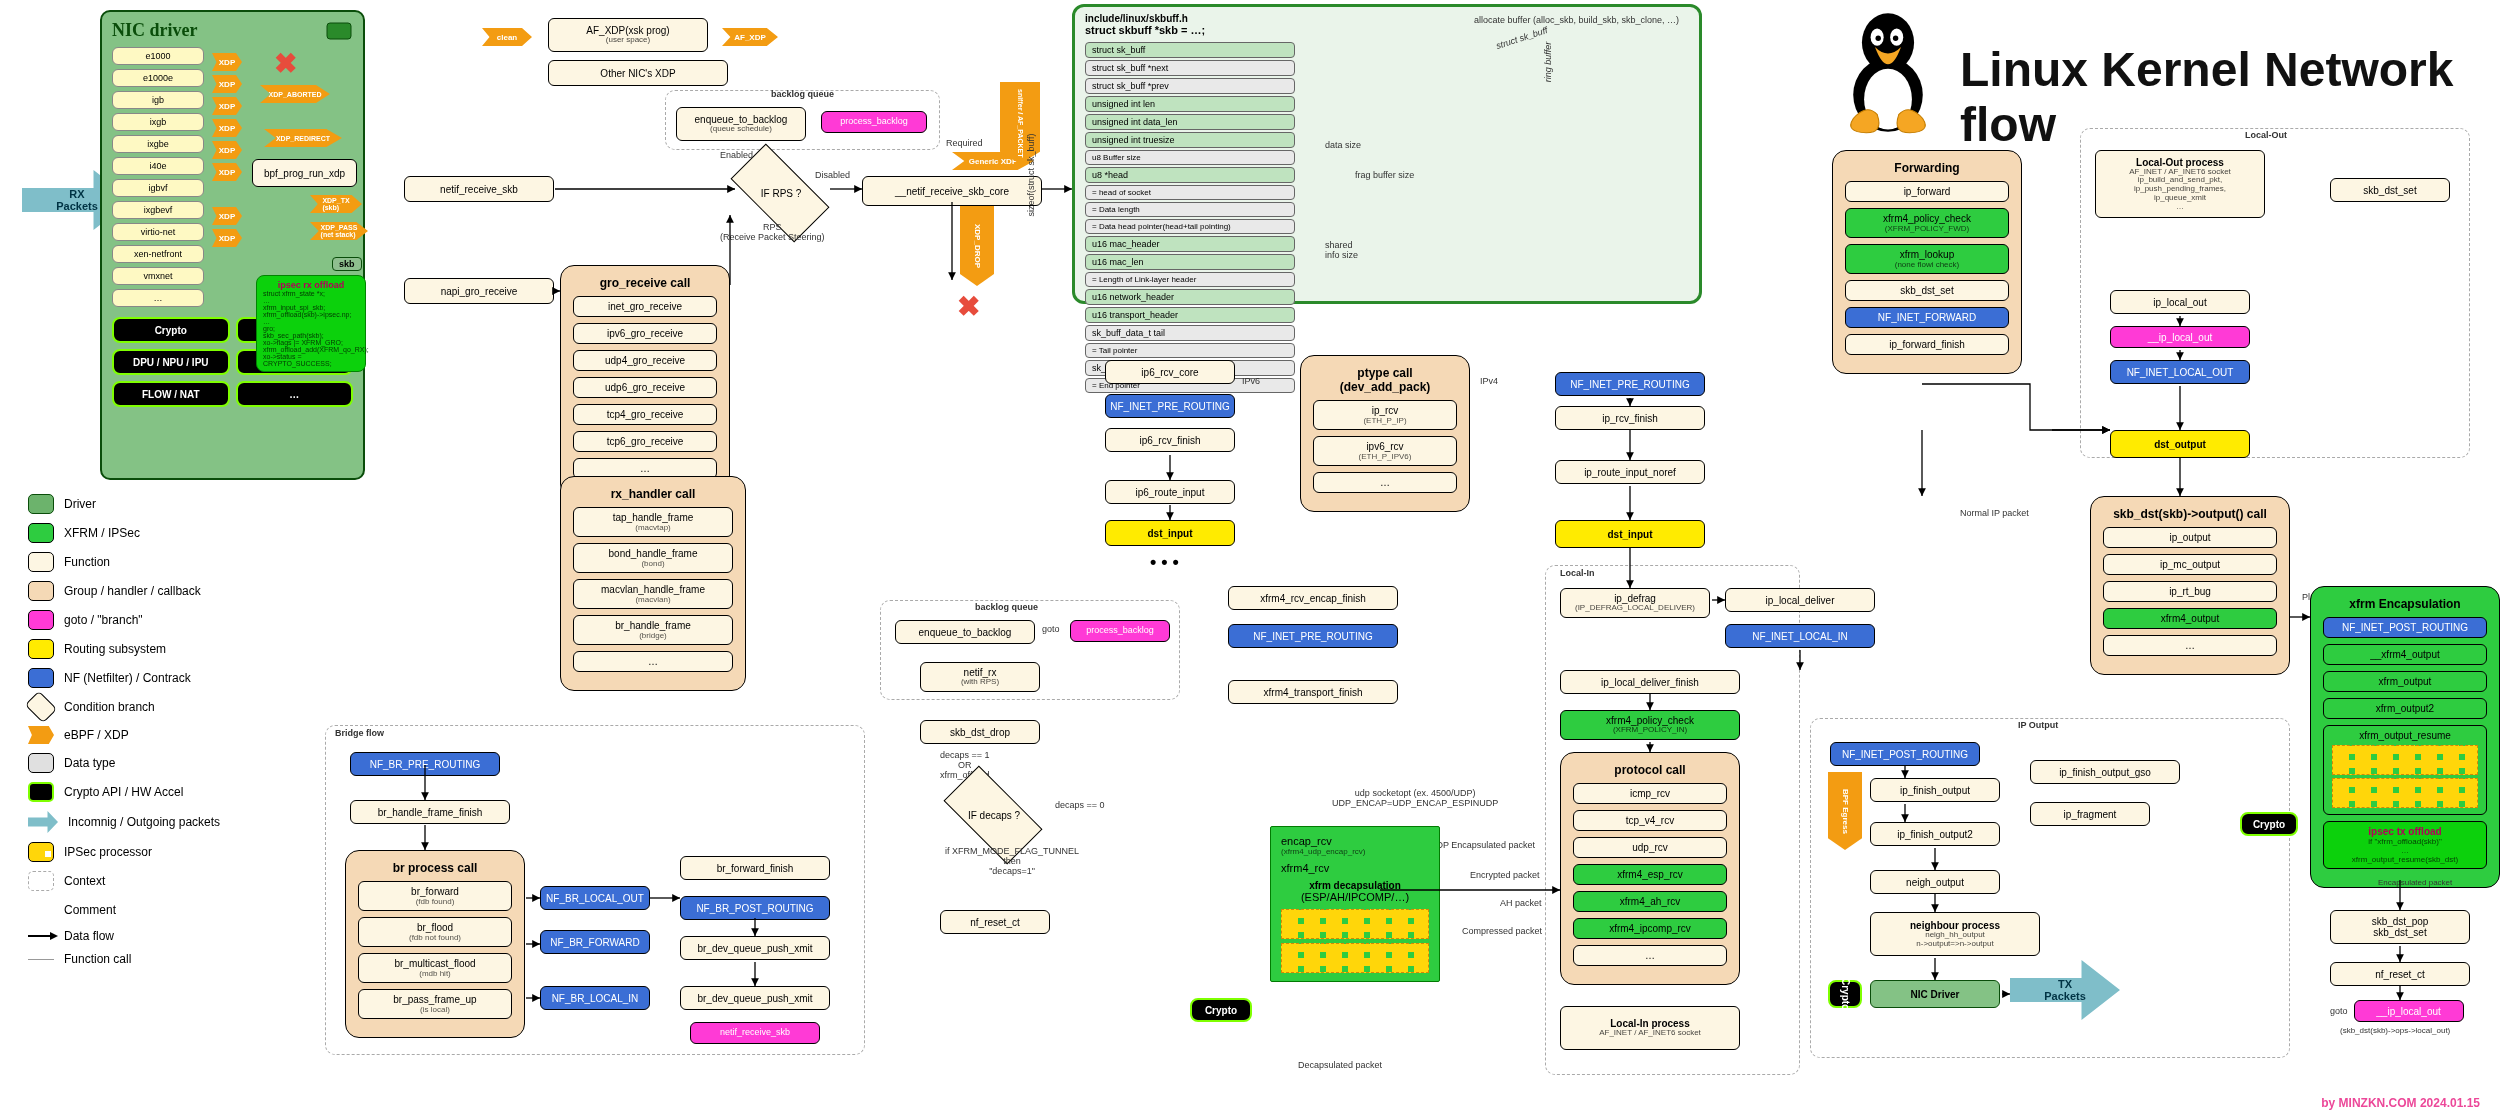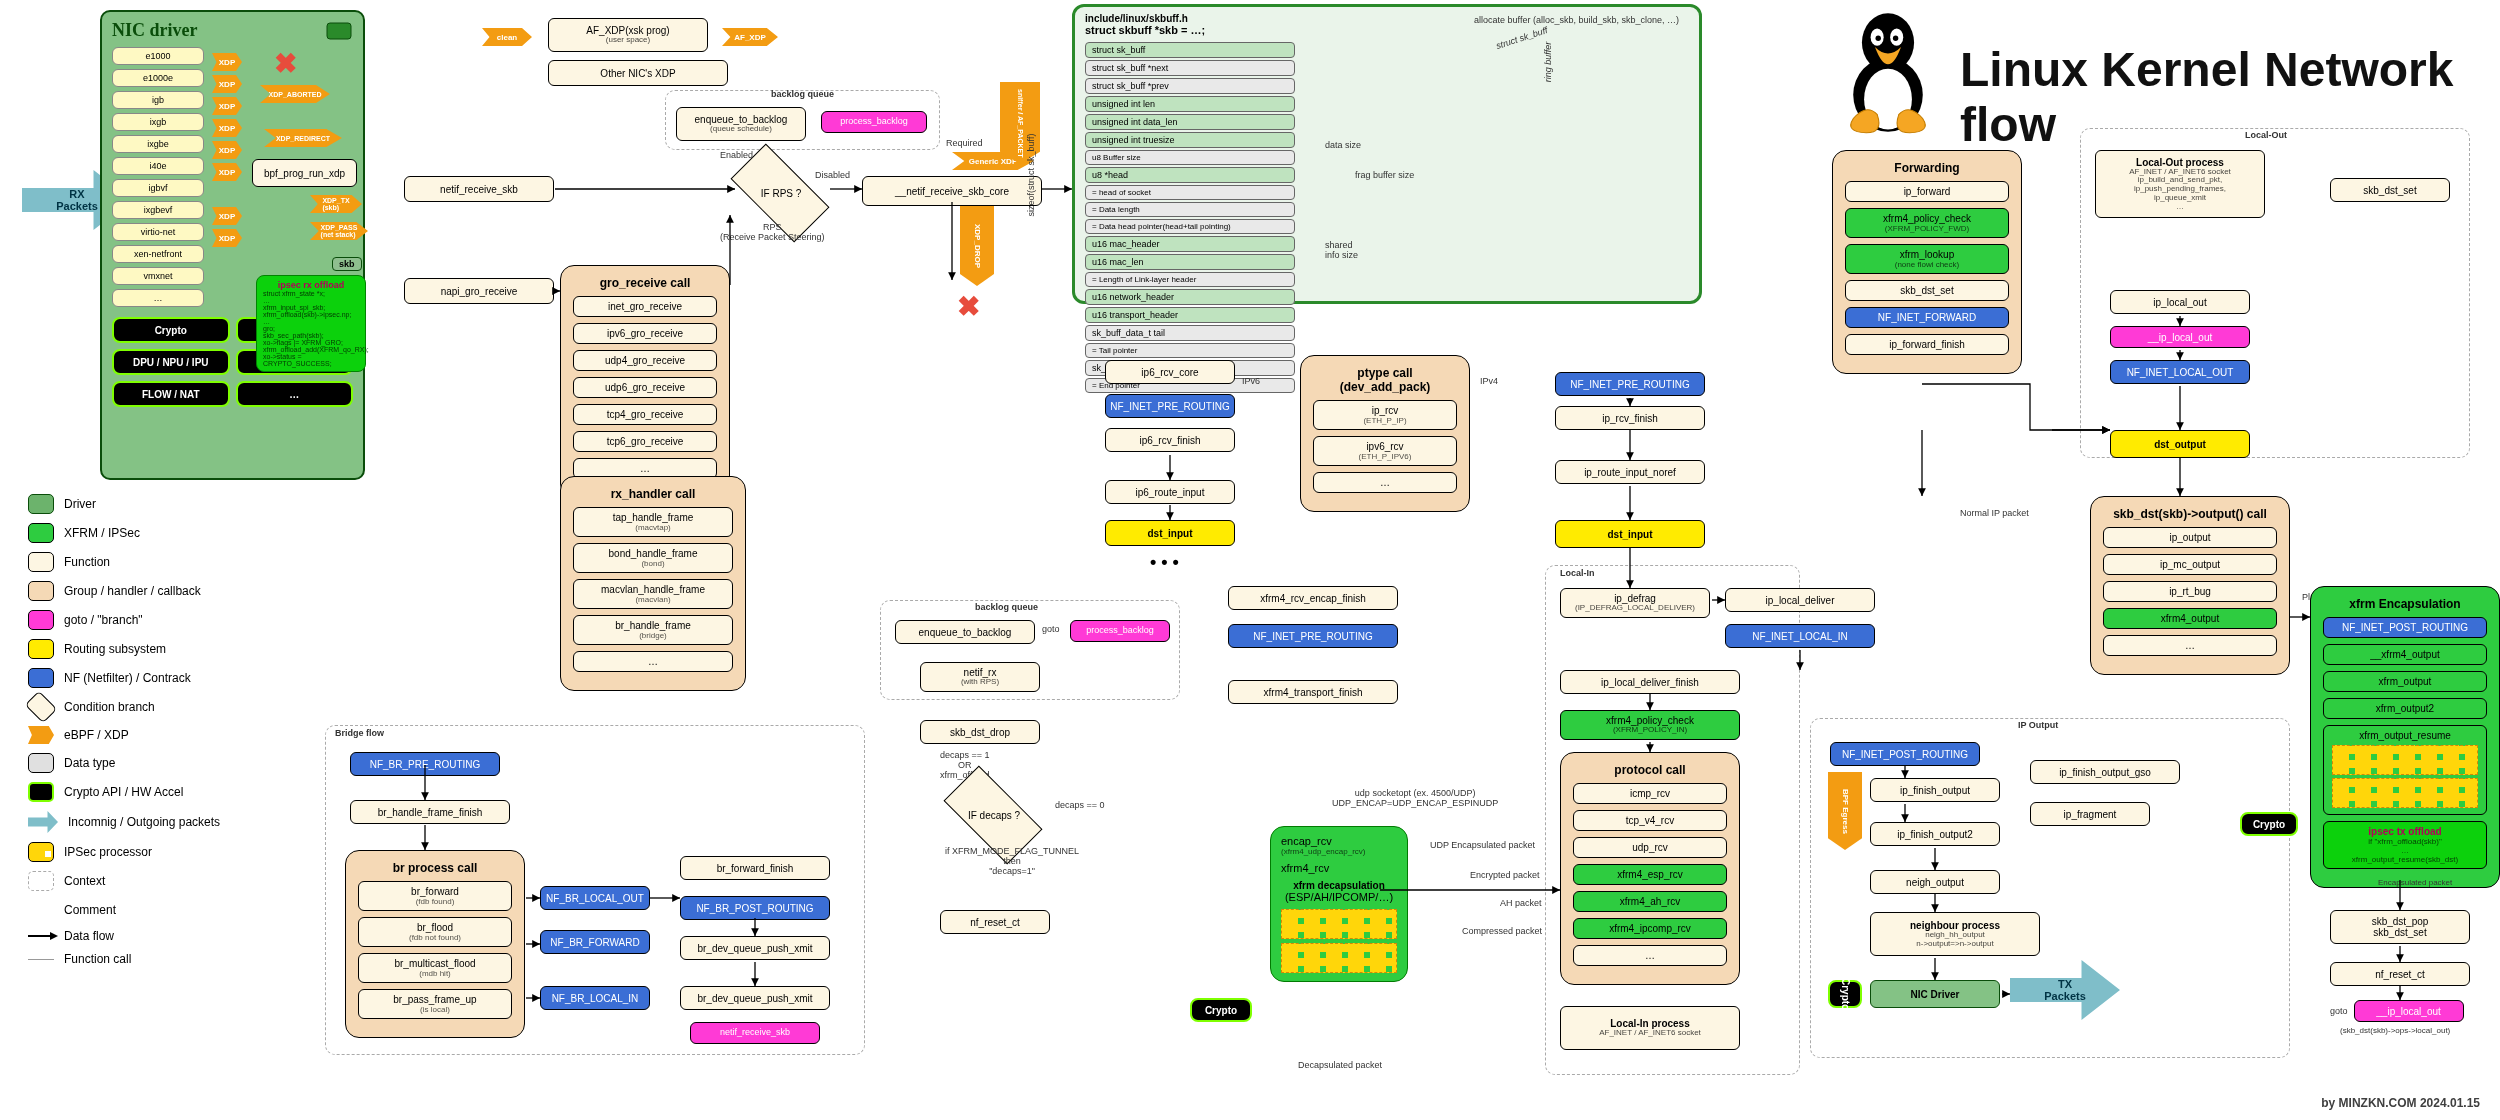--- a/index.html
+++ b/index.html
@@ -16,21 +16,21 @@
   .abs { position: absolute; }
   .title {
     font-family: "Comic Sans MS", cursive, sans-serif;
     font-size: 48px;
     font-weight: bold;
     color: #111;
   }
   .footer {
     font-size: 12px;
     font-weight: bold;
-    color: #404040;
+    color: #ec4899;
   }
 
   
   .box {
     border: 1px solid #000;
     border-radius: 6px;
     text-align: center;
     display: flex;
     flex-direction: column;
     align-items: center;
@@ -456,21 +456,21 @@
 <div class="abs box fn" style="left:1228px;top:586px;width:170px;height:24px">xfrm4_rcv_encap_finish</div>
 <div class="abs box nf" style="left:1228px;top:624px;width:170px;height:24px">NF_INET_PRE_ROUTING</div>
 <div class="abs box fn" style="left:1228px;top:680px;width:170px;height:24px">xfrm4_transport_finish</div>
 <div class="abs tinyNote" style="left:1332px;top:788px;white-space:pre-line;text-align:center">udp socketopt (ex. 4500/UDP)
 UDP_ENCAP=UDP_ENCAP_ESPINUDP</div>
 <div class="abs tinyNote" style="left:1430px;top:840px">UDP Encapsulated packet</div>
 <div class="abs tinyNote" style="left:1470px;top:870px">Encrypted packet</div>
 <div class="abs tinyNote" style="left:1500px;top:898px">AH packet</div>
 <div class="abs tinyNote" style="left:1462px;top:926px">Compressed packet</div>
 
-<div class="abs" style="left:1270px;top:826px;width:138px;background:#2ecc40;border:1px solid #027a02;border-radius:14px;padding:8px 10px">
+<div class="abs" style="left:1270px;top:826px;width:170px;background:#2ecc40;border:1px solid #027a02;border-radius:2px;padding:8px 10px">
   <div class="item xfrm" style="border-color:#027a02;margin-bottom:6px">
     <span>encap_rcv</span><span class="sub">(xfrm4_udp_encap_rcv)</span>
   </div>
   <div class="item xfrm" style="border-color:#027a02;margin-bottom:6px">xfrm4_rcv</div>
   <div style="text-align:center;font-weight:bold;font-size:10px">xfrm decapsulation</div>
   <div class="sub" style="text-align:center">(ESP/AH/IPCOMP/…)</div>
   <div class="ipsecStar" style="margin-top:6px"></div>
   <div class="ipsecStar" style="margin-top:4px"></div>
 </div>
 <div class="abs tinyNote" style="left:1298px;top:1060px">Decapsulated packet</div>

